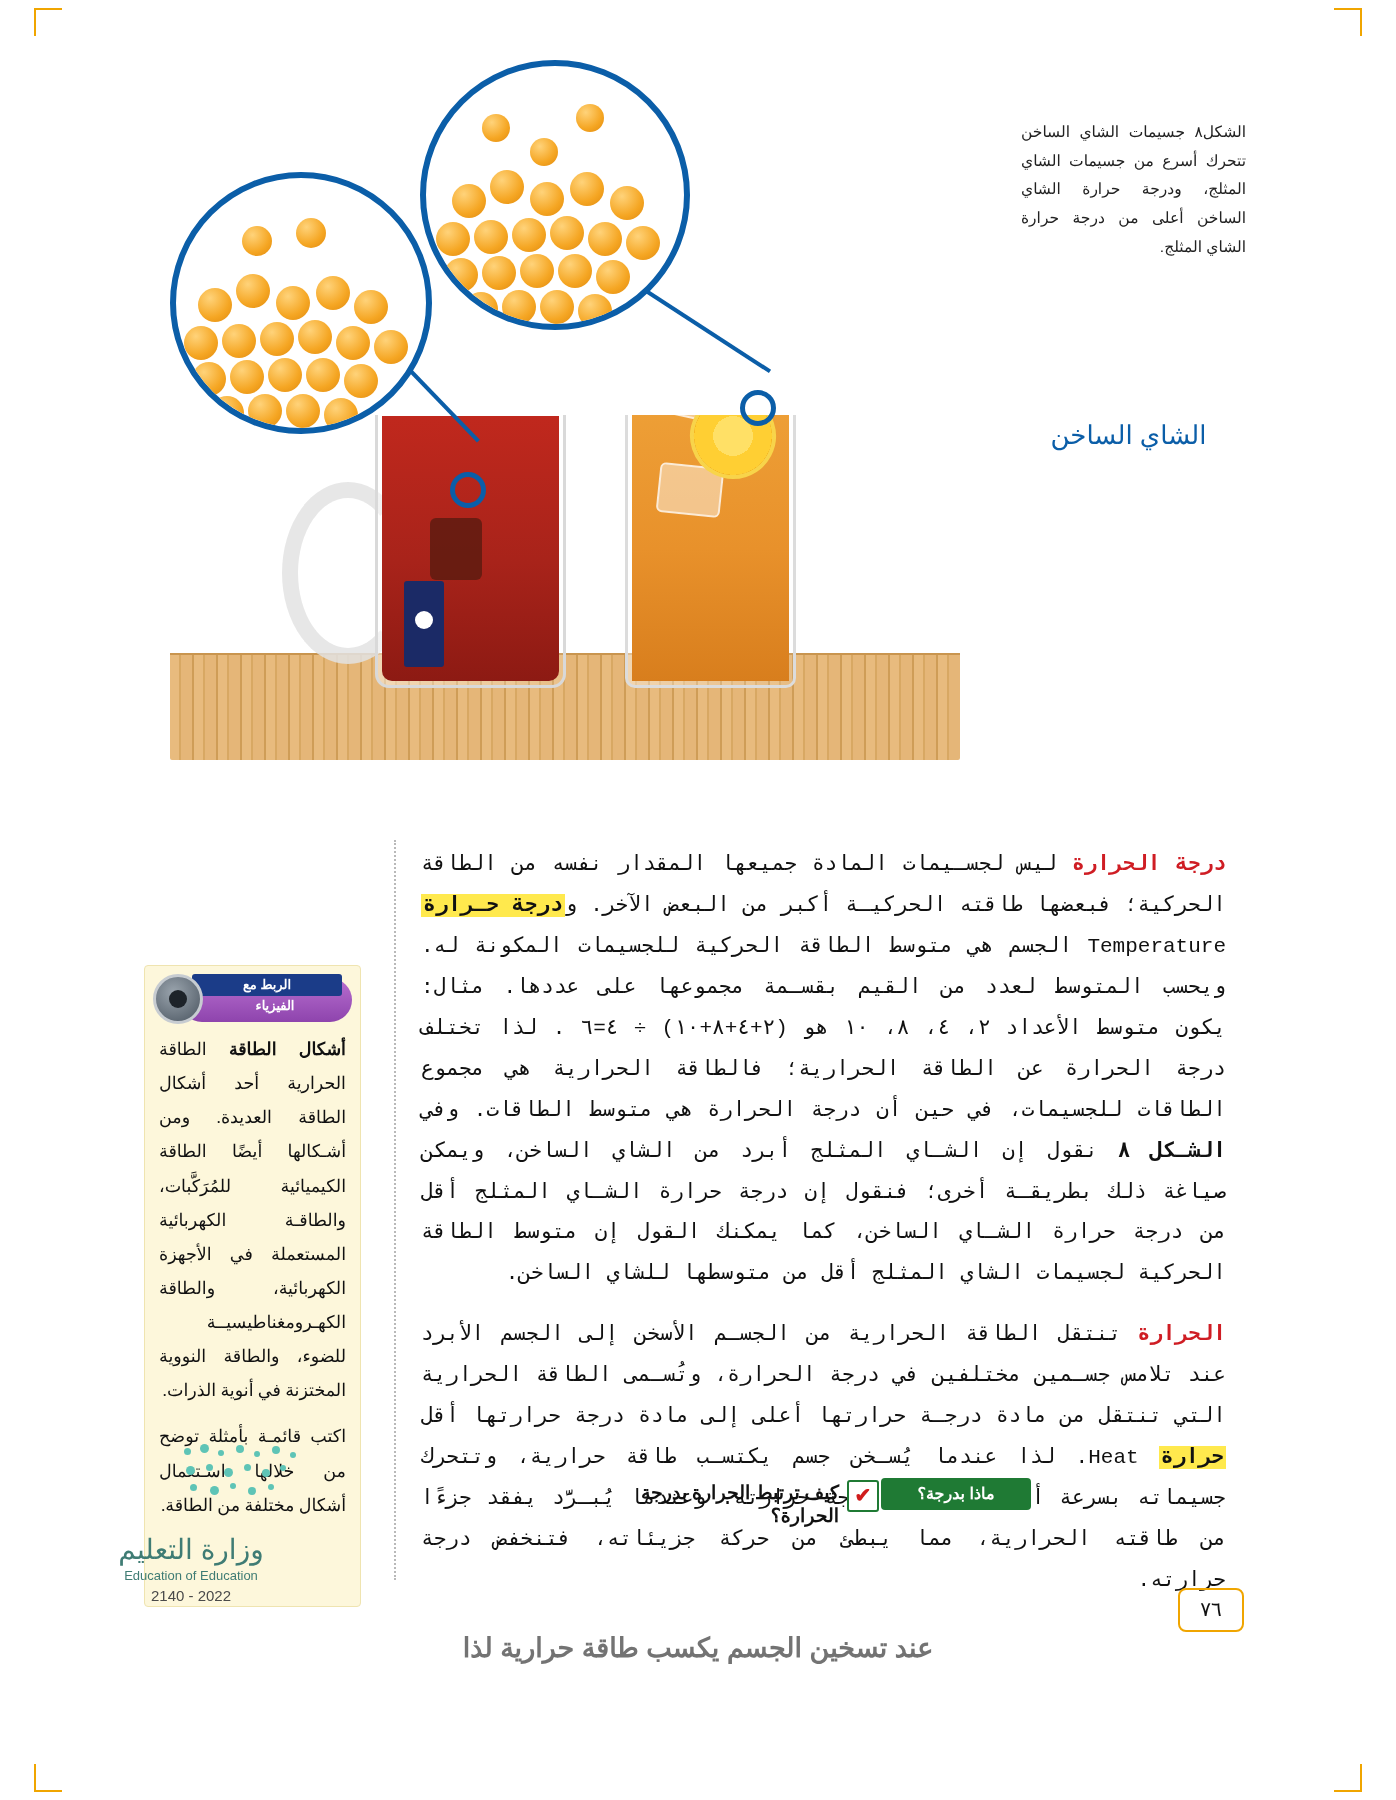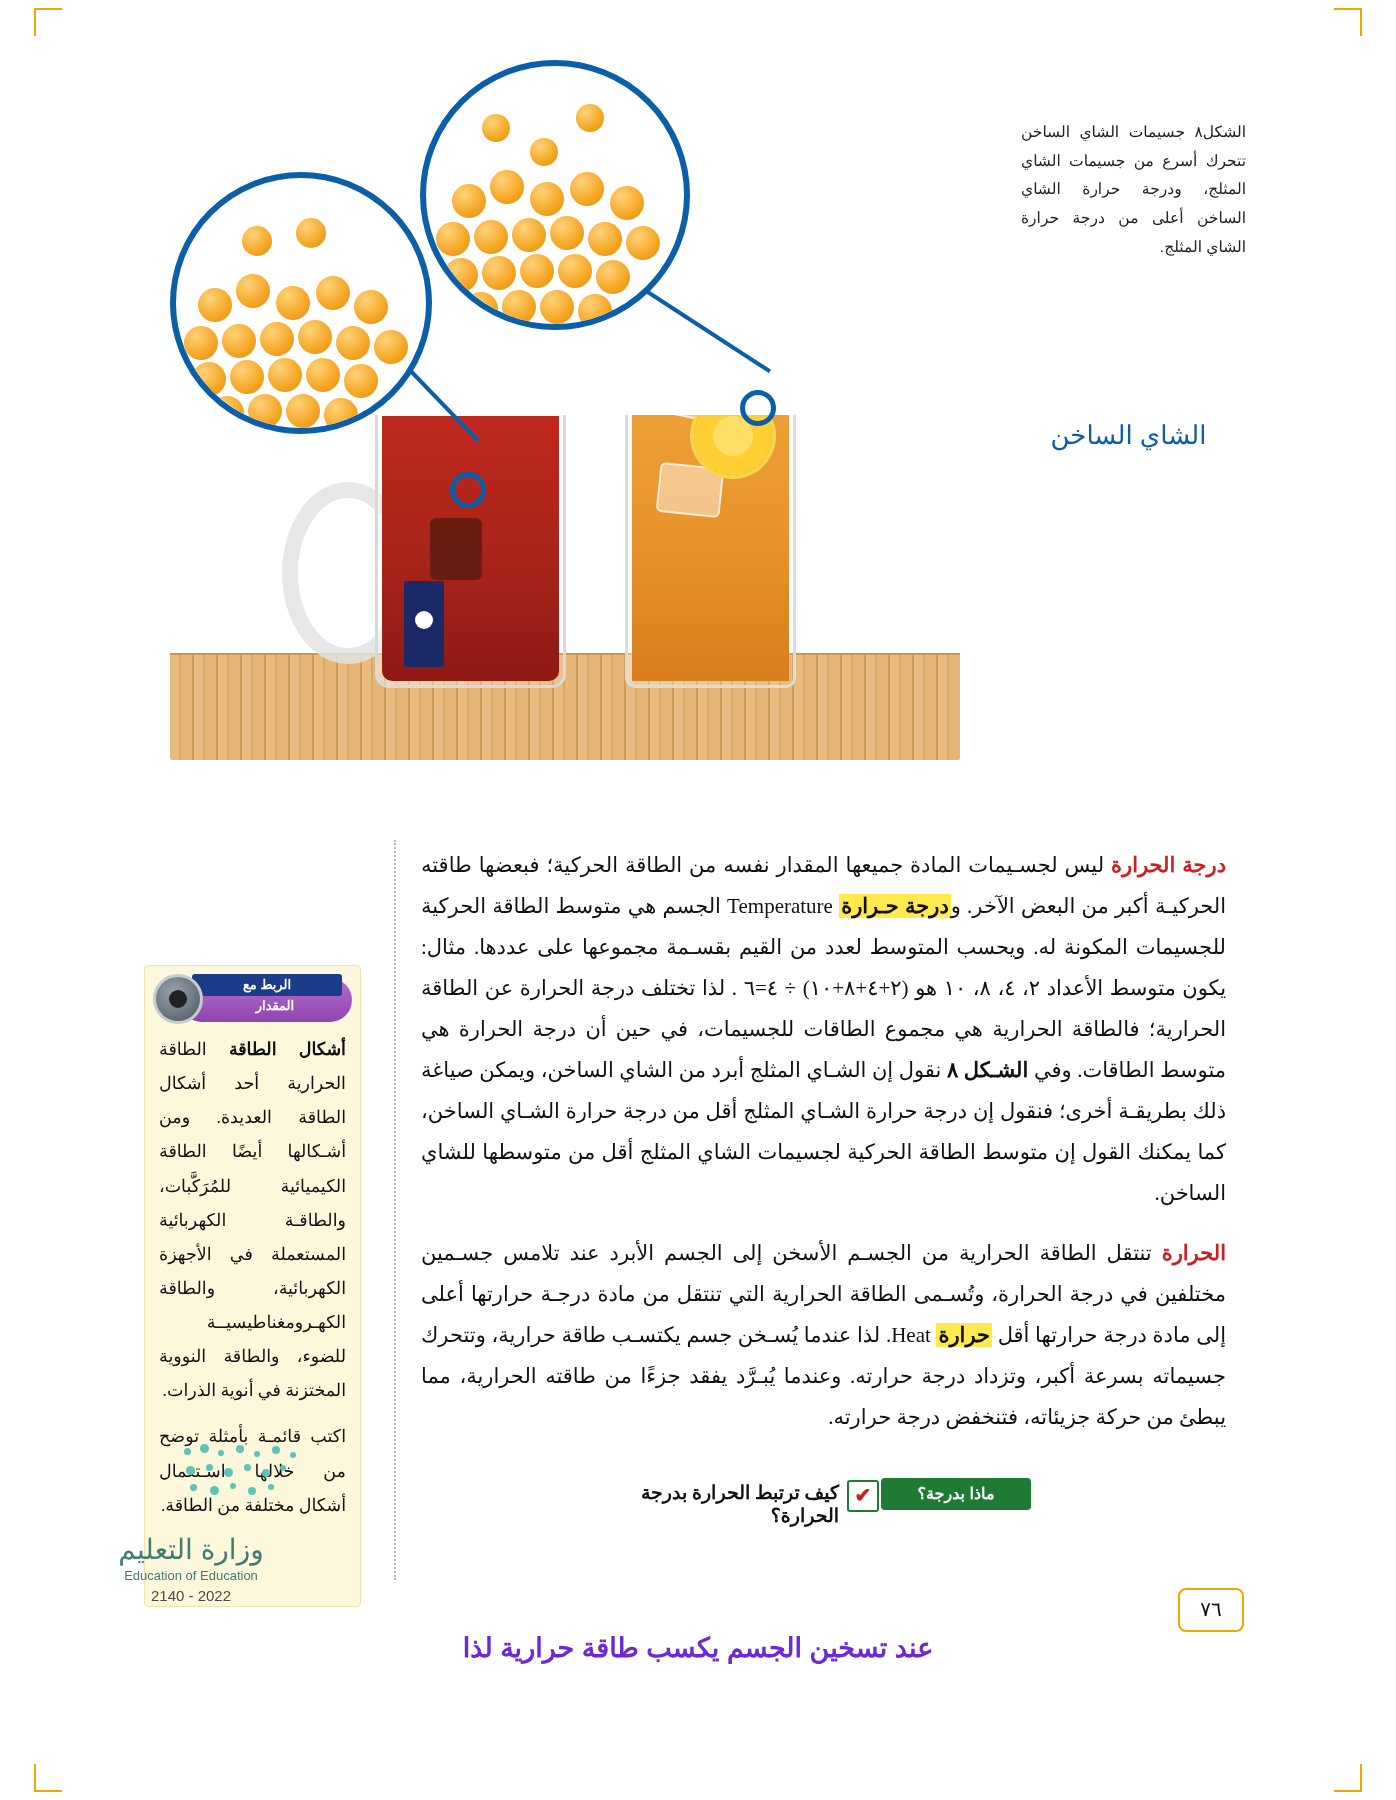--- a/index.html
+++ b/index.html
@@ -57,21 +57,21 @@
 
   
   .caption{position:absolute;top:118px;right:150px;width:225px;text-align:justify;
     direction:rtl;font-size:15.5px;line-height:1.85;color:#222;}
   .caption .q{display:block;margin-top:6px;}
   .hot-label{position:absolute;top:420px;right:160px;width:215px;text-align:center;
     color:#0b5ea8;font-weight:normal;font-size:26px;}
 
   
   .body-col{position:absolute;top:845px;right:170px;width:805px;direction:rtl;
-    font-family:Liberation Serif, serif;font-size:21px;line-height:1.95;text-align:justify;color:#111;}
+    font-family:Liberation Mono, monospace;font-size:21px;line-height:1.95;text-align:justify;color:#111;}
   .body-col p{margin:0 0 20px 0;}
   .kw-red{color:#cf1d24;font-weight:bold;}
   .hl{background:#ffe94d;padding:0 2px;font-weight:bold;}
   .bold{font-weight:bold;}
 
   
   .vdiv{position:absolute;top:840px;right:1000px;width:0;height:740px;border-right:2px dotted #b9b9b9;}
 
   
   .sidebox{position:absolute;top:965px;right:1035px;width:215px;height:640px;
@@ -100,21 +100,21 @@
 
   .dots-logo{position:absolute;bottom:300px;left:180px;width:130px;height:58px;}
   .dl{position:absolute;border-radius:50%;background:#5ec4b6;}
 
   .moe{position:absolute;bottom:196px;left:96px;width:190px;text-align:center;color:#3f7c74;}
   .moe .ar{font-size:28px;font-weight:normal;letter-spacing:1px;}
   .moe .en{font-size:13px;margin-top:2px;}
   .moe .yr{font-size:15px;margin-top:4px;color:#4a4a4a;}
 
   .footnote{position:absolute;bottom:130px;left:0;right:0;text-align:center;direction:rtl;
-    color:#6d28d9;font-weight:bold;font-size:27px;line-height:1.6;}
+    color:#737373;font-weight:bold;font-size:27px;line-height:1.6;}
 
   .pagenum{position:absolute;bottom:168px;right:152px;width:62px;height:40px;border:2px solid #f0a500;
     border-radius:8px;text-align:center;line-height:38px;font-size:20px;color:#111;}
 </style>
 </head>
 <body>
 
 <div class="page">
 
   <div class="corner tl"></div>
@@ -220,21 +220,21 @@
     </p>
     <p>
       <span class="kw-red">الحرارة</span><span> تنتقل الطاقة الحرارية من الجسـم الأسخن إلى الجسم الأبرد عند تلامس جسـمين مختلفين في درجة الحرارة، وتُسـمى الطاقة الحرارية التي تنتقل من مادة درجـة حرارتها أعلى إلى مادة درجة حرارتها أقل </span><span class="hl">حرارة</span><span> Heat. لذا عندما يُسـخن جسم يكتسـب طاقة حرارية، وتتحرك جسيماته بسرعة أكبر، وتزداد درجة حرارته. وعندما يُبـرَّد يفقد جزءًا من طاقته الحرارية، مما يبطئ من حركة جزيئاته، فتنخفض درجة حرارته.</span>
     </p>
   </div>
 
   <div class="sidebox">
     <div class="sidebox-head">
       <div class="ribbon"></div>
       <div class="ribbon-top">الربط مع</div>
-      <div class="ribbon-bot">المقدار</div>
+      <div class="ribbon-bot">الفيزياء</div>
       <div class="gear"></div>
     </div>
     <div class="sidebox-body">
       <p>
         <span class="bold">أشكال الطاقة</span><span> الطاقة الحرارية أحد أشكال الطاقة العديدة. ومن أشـكالها أيضًا الطاقة الكيميائية للمُرَكَّبات، والطاقـة الكهربائية المستعملة في الأجهزة الكهربائية، والطاقة الكهـرومغناطيسيــة للضوء، والطاقة النووية المختزنة في أنوية الذرات.</span>
       </p>
       <p>اكتب قائمـة بأمثلة توضح من خلالها اسـتعمال أشكال مختلفة من الطاقة.</p>
     </div>
   </div>
 

